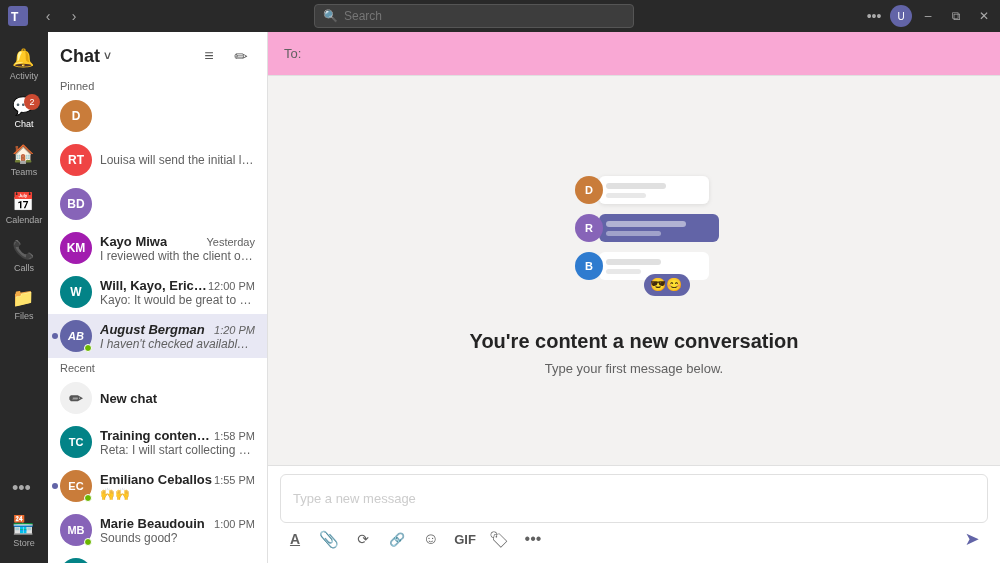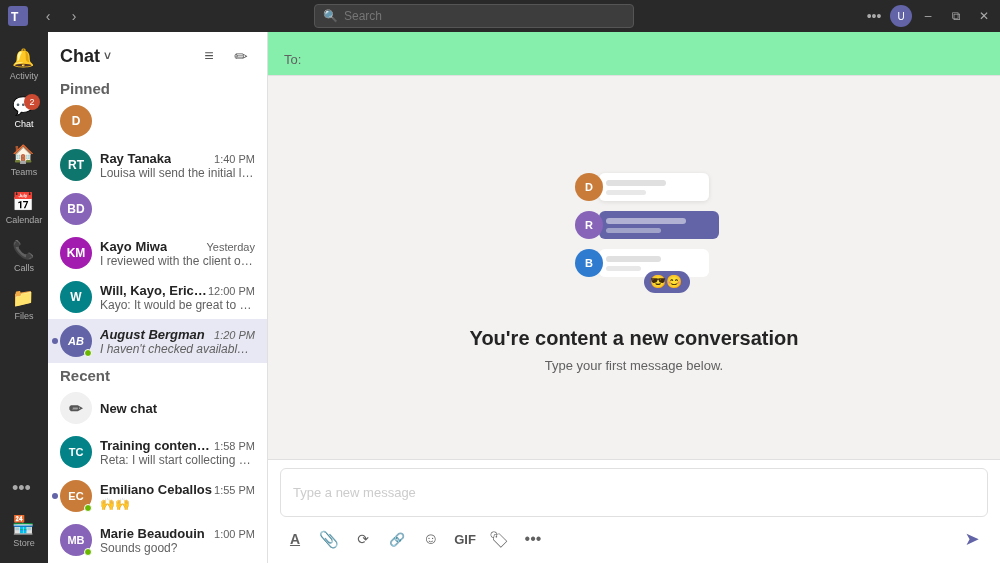--- a/index.html
+++ b/index.html
@@ -93,21 +93,21 @@
     .chat-list-title .chevron { font-size: 12px; color: #555; }
     .chat-list-actions { display: flex; gap: 4px; }
     .chat-list-actions button {
       background: none; border: none; cursor: pointer;
       color: #555; font-size: 16px; width: 28px; height: 28px;
       display: flex; align-items: center; justify-content: center;
       border-radius: 4px;
     }
 
     .section-label {
-      font-size: 15px; font-weight: 700; color: #616161;
+      font-size: 11px; font-weight: 400; color: #616161;
       padding: 4px 12px 2px;
     }
     .chat-items { overflow-y: auto; flex: 1; }
 
     .chat-item {
       display: flex; align-items: center;
       padding: 6px 12px; cursor: pointer;
       position: relative; gap: 8px;
     }
     .chat-item .unread-dot {
@@ -136,22 +136,22 @@
     .new-chat-avatar { background: #f0f0f0; color: #555; font-size: 16px; }
 
     
     .chat-main {
       flex: 1; display: flex; flex-direction: column;
       background: #f3f2f1;
       overflow: hidden;
     }
 
     .chat-to-bar {
-      background: #86efac; border-bottom: 1px solid #e0e0e0;
-      padding: 8px 16px; display: flex; align-items: flex-end; min-height: 44px;
+      background: #f9a8d4; border-bottom: 1px solid #e0e0e0;
+      padding: 8px 16px; display: flex; align-items: center; min-height: 44px;
     }
     .chat-to-label { font-size: 13px; color: #616161; margin-right: 8px; }
     .chat-to-input {
       flex: 1; border: none; outline: none;
       font-size: 13px; background: transparent;
     }
 
     .chat-empty {
       flex: 1; display: flex; flex-direction: column;
       align-items: center; justify-content: center;
@@ -163,21 +163,21 @@
     .chat-empty-sub { font-size: 13px; color: #616161; }
 
     
     .chat-input-area {
       background: white; border-top: 1px solid #e0e0e0;
       padding: 8px 12px;
     }
     .chat-input-box {
       border: 1px solid #e0e0e0; border-radius: 6px;
       padding: 16px 12px; font-size: 13px; color: #ccc;
-      margin-bottom: 6px; min-height: 36px;
+      min-height: 36px;
     }
     .chat-toolbar {
       display: flex; align-items: center; gap: 4px;
     }
     .toolbar-btn {
       background: none; border: none; cursor: pointer;
       color: #616161; font-size: 16px; width: 30px; height: 30px;
       display: flex; align-items: center; justify-content: center;
       border-radius: 4px;
     }
@@ -268,26 +268,22 @@
 
       <div class="section-label">Pinned</div>
 
       <div class="chat-item">
         <div class="avatar" style="background:#c97c3a;">
           <span>D</span>
         </div>
       </div>
 
       <div class="chat-item">
-        <div class="avatar" style="background:#0f766e;">RT</div>
-        <div class="chat-item-body">
-          <div class="chat-item-top">
-            <span class="chat-item-name">Ray Tanaka</span>
-            <span class="chat-item-time">1:40 PM</span>
-          </div>
+        <div class="avatar" style="background:#ef4444;">RT</div>
+        <div class="chat-item-body">
           <div class="chat-item-preview">Louisa will send the initial list of atte...</div>
         </div>
       </div>
 
       <div class="chat-item">
         <div class="avatar" style="background:#8764b8;">BD</div>
       </div>
 
       <div class="chat-item">
         <div class="avatar" style="background:#a21caf;">KM</div>

